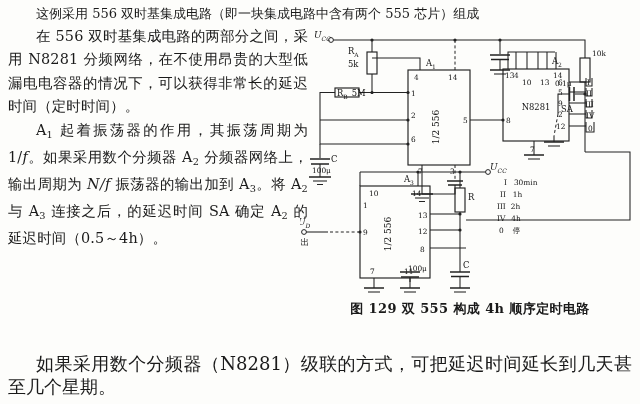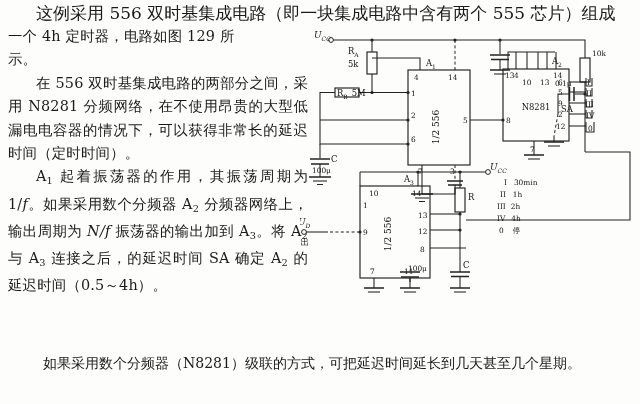--- a/index.html
+++ b/index.html
@@ -21,25 +21,25 @@
     letter-spacing:.2px;
   }
   .para{margin:0 0 0 0;}
   .para.ind{text-indent:28px;}
   .it{font-style:italic;}
   sub{font-size:.68em;vertical-align:-.28em;}
 
   
   .topline{
     position:absolute;left:8px;top:2px;width:624px;
-    font-size:17px;line-height:23.4px;text-indent:28px;
+    font-size:13px;line-height:23.4px;text-indent:28px;
   }
   .botpara{
-    position:absolute;left:15px;top:352px;width:624px;
-    font-size:14px;line-height:23.4px;text-indent:28px;
+    position:absolute;left:8px;top:352px;width:624px;
+    font-size:18px;line-height:23.4px;text-indent:28px;
     text-align:justify;
   }
 
   
   .figure{position:absolute;left:300px;top:22px;width:340px;height:312px;}
   .figcap{
     position:absolute;left:300px;top:300px;width:340px;
     text-align:center;font-size:13px;font-weight:bold;
     letter-spacing:.4px;
   }
@@ -59,24 +59,20 @@
 </head>
 <body>
 
 <div id="page">
 
   <div class="topline">
     <span>这例采用 556 双时基集成电路（即一块集成电路中含有两个 555 芯片）组成</span>
   </div>
 
   <div class="textcol" style="top:25px;">
-    <p class="para">
-      <span>一个 4h 定时器，电路如图 129 所</span><br>
-      <span>示。</span>
-    </p>
     <p class="para ind">
       <span>在 556 双时基集成电路的两部分之间，采用 N8281 分频网络，在不使用昂贵的大型低漏电电容器的情况下，可以获得非常长的延迟时间（定时时间）。</span>
     </p>
     <p class="para ind">
       <span>A</span><sub>1</sub><span> 起着振荡器的作用，其振荡周期为 1/</span><span class="it">f</span><span>。如果采用数个分频器 A</span><sub>2</sub><span> 分频器网络上，输出周期为 </span><span class="it">N/f</span><span> 振荡器的输出加到 A</span><sub>3</sub><span>。将 A</span><sub>2</sub><span> 与 A</span><sub>3</sub><span> 连接之后，的延迟时间 SA 确定 A</span><sub>2</sub><span> 的延迟时间（0.5～4h）。</span>
     </p>
   </div>
 
   <div class="botpara">
     <span>如果采用数个分频器（N8281）级联的方式，可把延迟时间延长到几天甚至几个星期。</span>
@@ -283,14 +279,15 @@
       <text class="lbl" x="48" y="32"><tspan>R</tspan><tspan dy="2.5" font-size="6">A</tspan></text>
       <text class="lbl" x="48" y="45">5k</text>
       <text class="lbl" x="37" y="74"><tspan>R</tspan><tspan dy="2.5" font-size="6">B</tspan><tspan dy="-2.5" dx="4">5M</tspan></text>
       <text class="lbl" x="31" y="140">C</text>
       <text class="lblsm" x="12" y="151">100μ</text>
       <text class="lblit" x="190" y="148"><tspan>U</tspan><tspan dy="2.5" font-size="6">CC</tspan></text>
 
     </svg>
   </div>
 
+  <div class="figcap">图 129  双 555 构成 4h 顺序定时电路</div>
 
 </div>
 
 </body></html>

